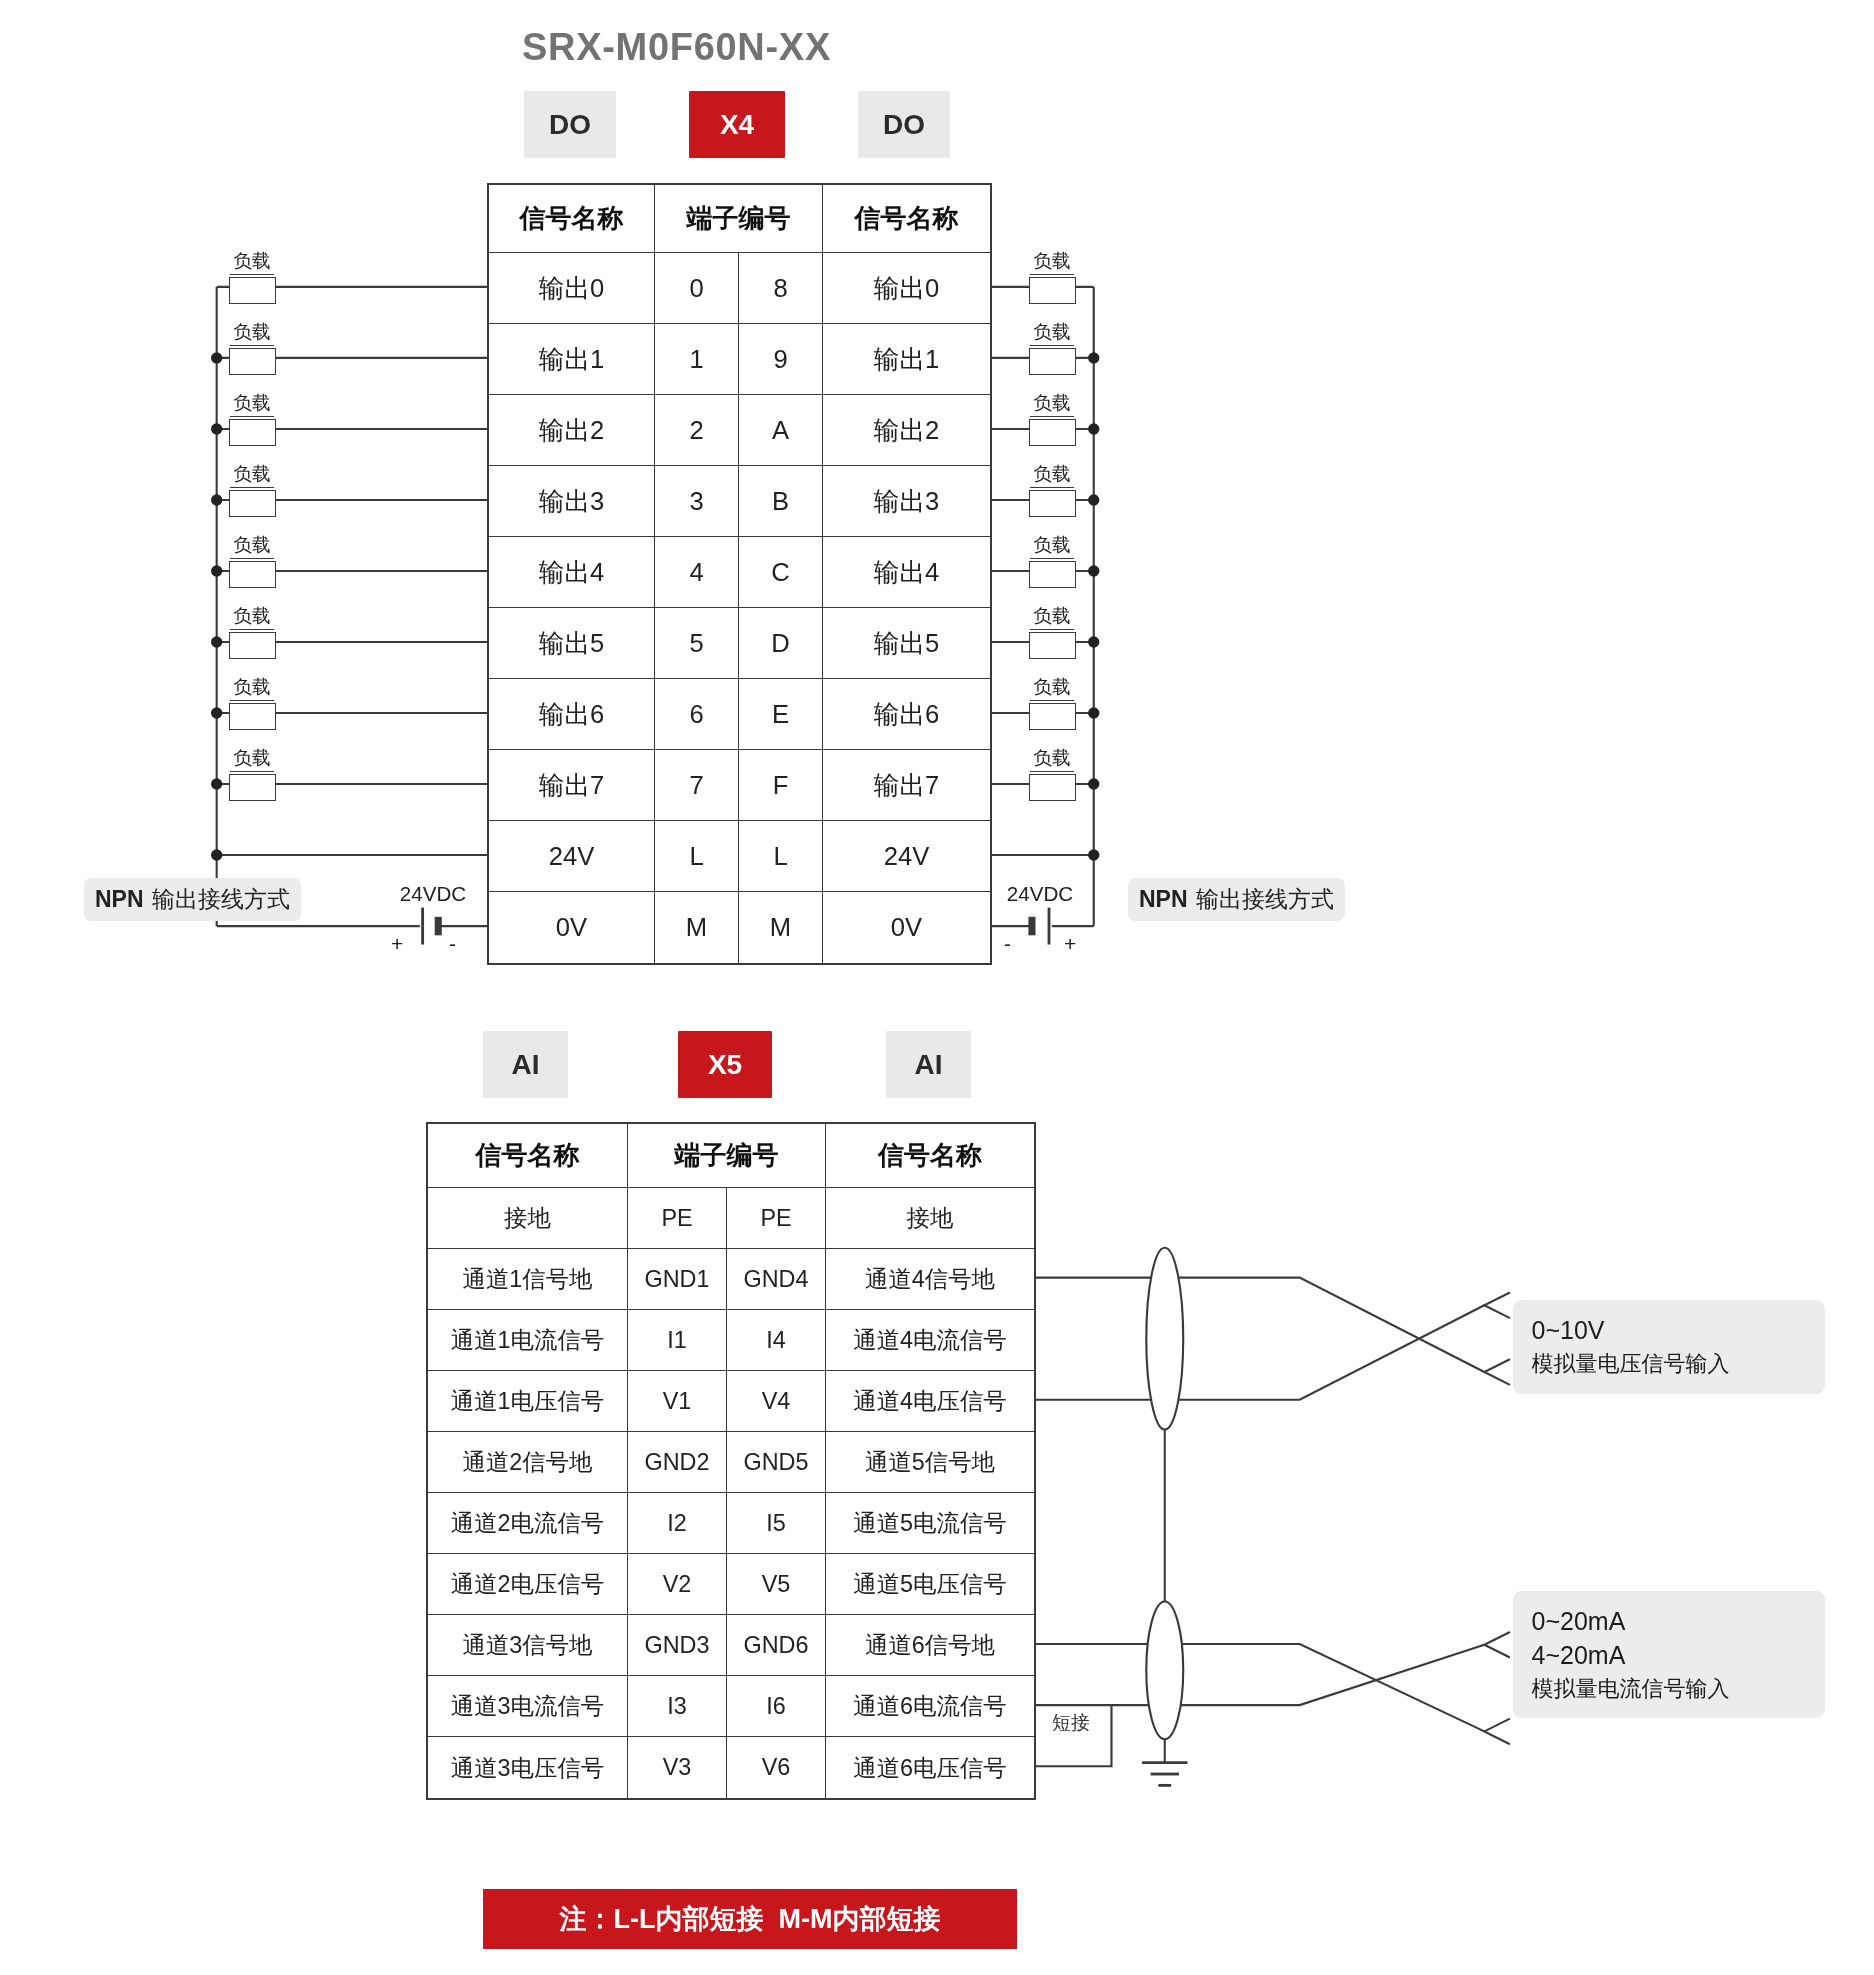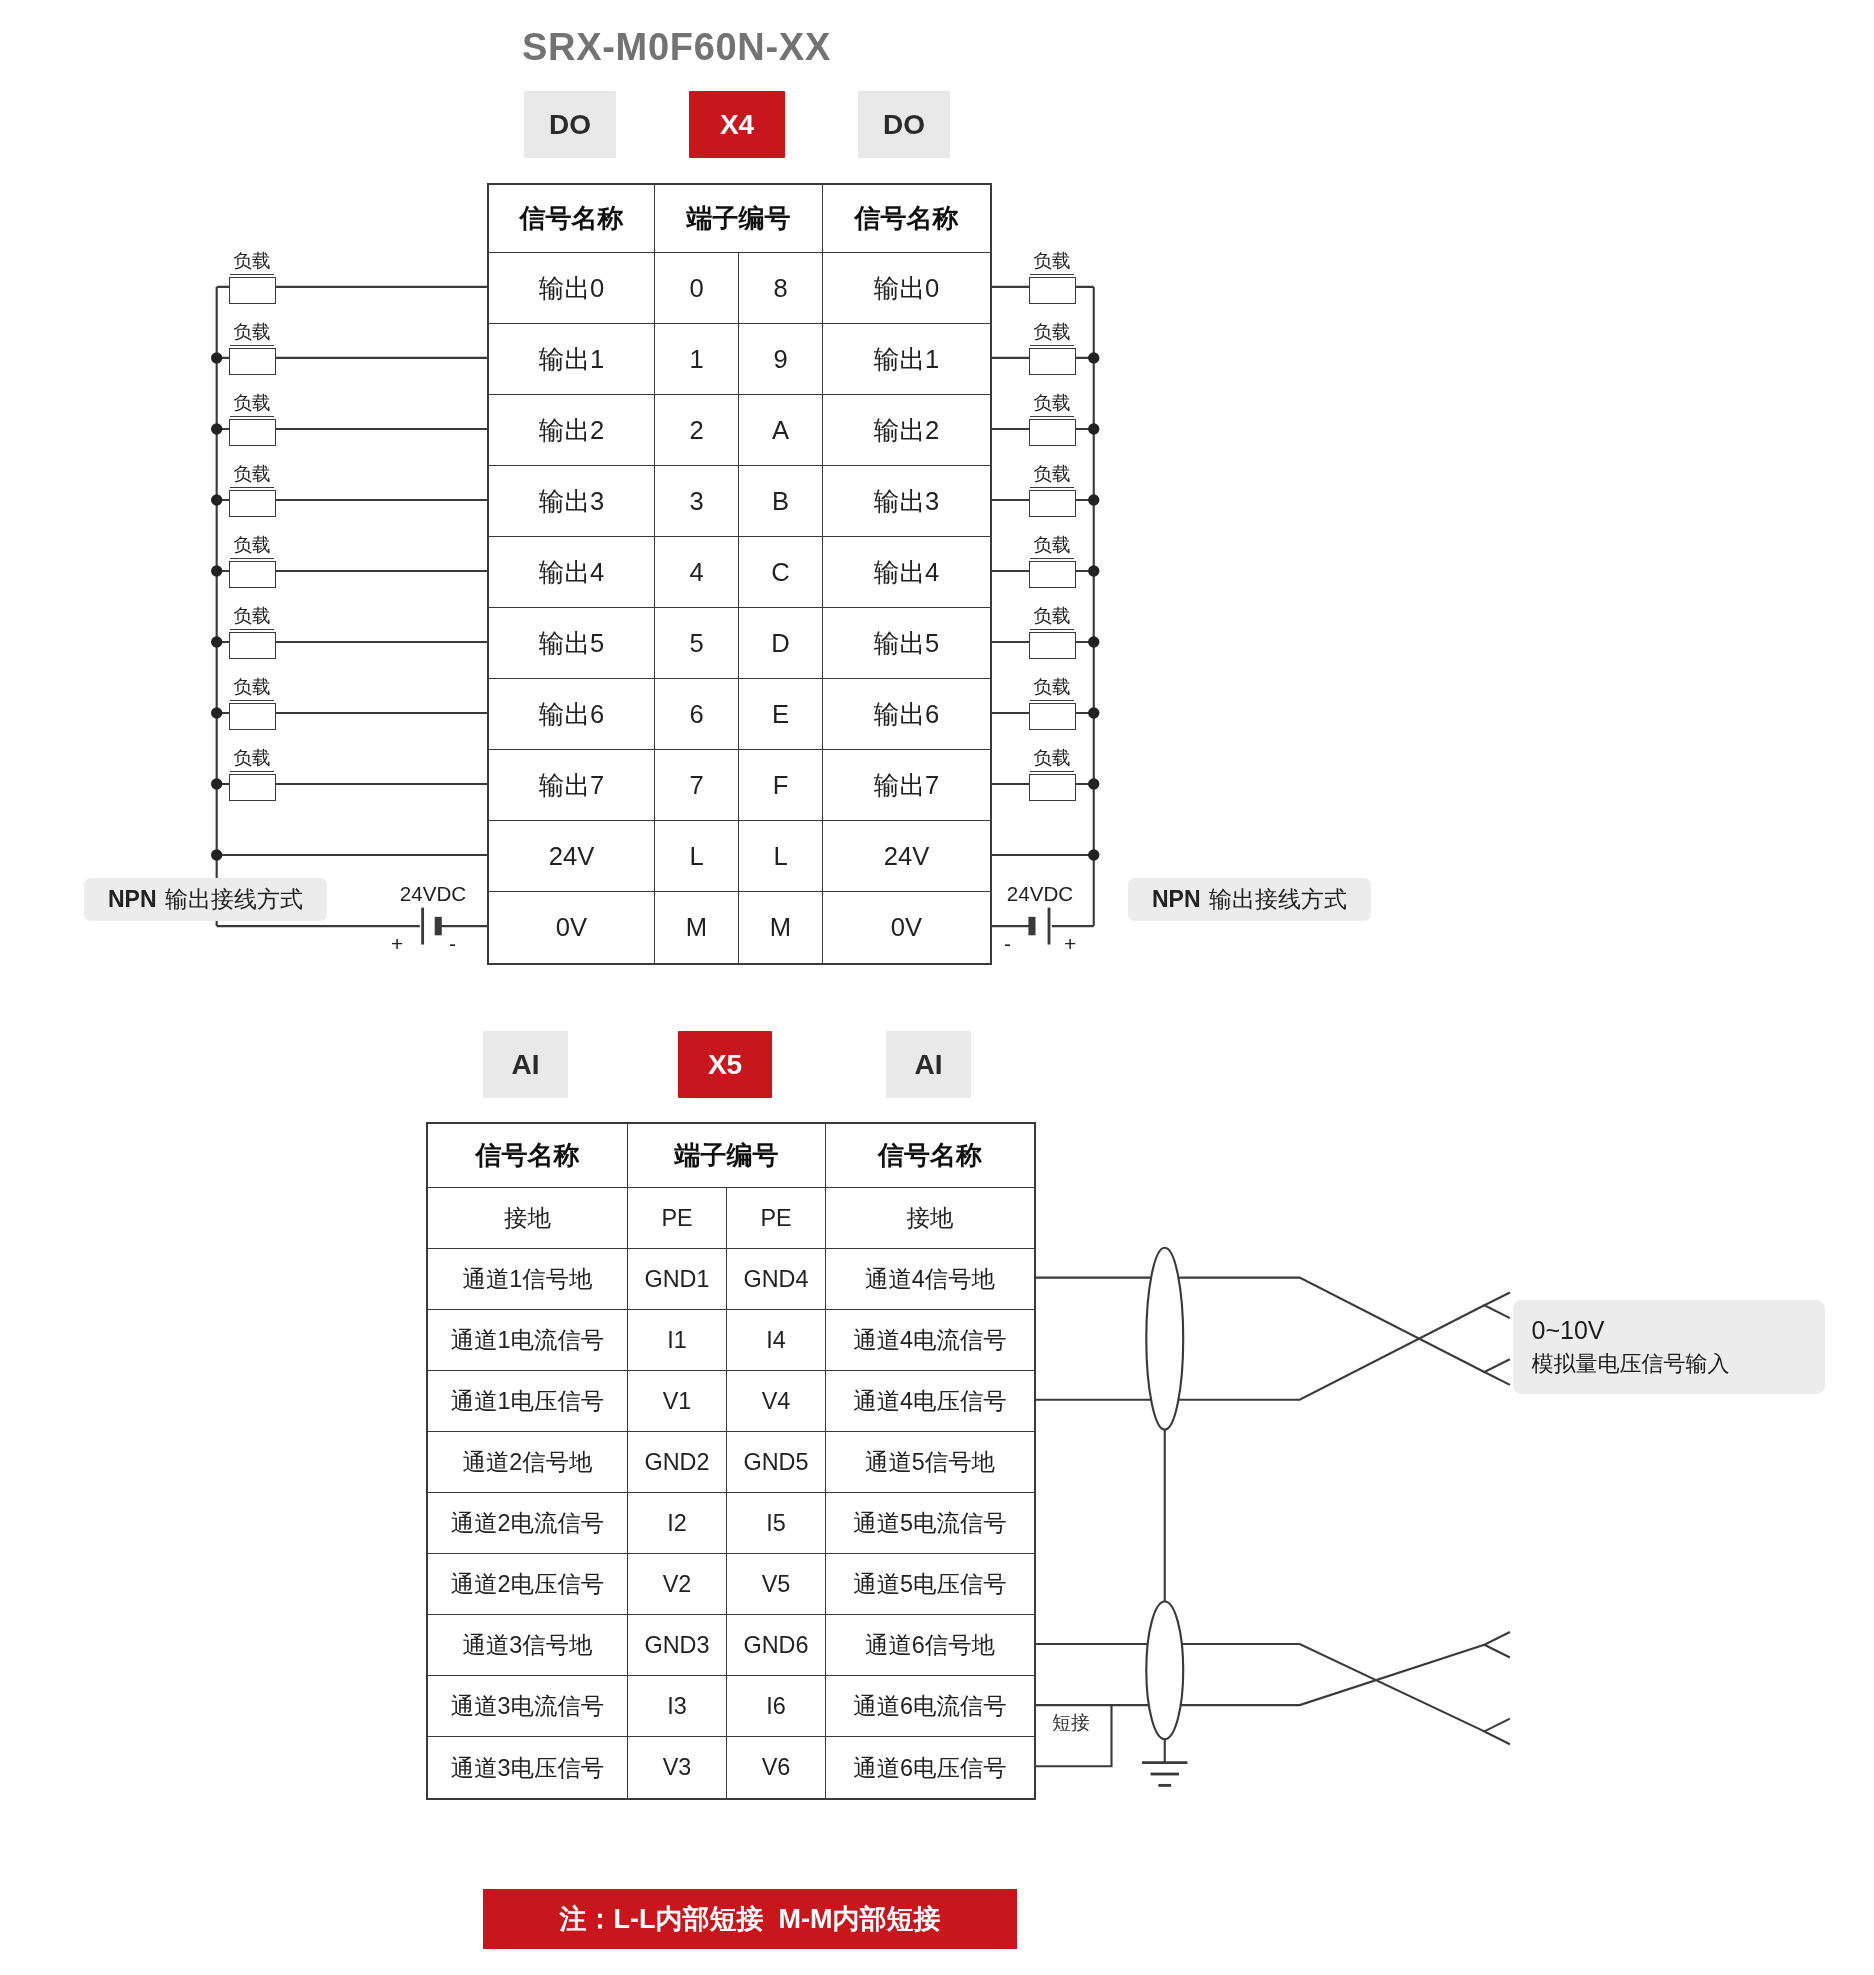--- a/index.html
+++ b/index.html
@@ -21,21 +21,21 @@
   #table-do .cell.td{font-size:25.6px}
   #table-ai .cell.td{font-size:23.4px}
   .cell.last-col{border-right:none}
   .cell.last-row{border-bottom:none}
   .load{position:absolute;width:64px;text-align:center}
   .load-text{display:inline-block;font-size:18.5px;color:#222;border-bottom:1.4px solid #3a3a3a;padding:0 3.6px 0.7px}
   .load-box{width:47px;height:27px;border:1.4px solid #3a3a3a;background:#fff;margin:2.1px auto 0}
   .psu{position:absolute;width:92px;text-align:center;font-size:20.6px;color:#222}
   .sign{position:absolute;font-size:21px;color:#222}
   .npn{position:absolute;height:43px;display:flex;align-items:center;background:#ececec;border-radius:7px;
-       padding:0 24px;font-size:23px;color:#222;white-space:nowrap}
+       padding:0 11px;font-size:23px;color:#222;white-space:nowrap}
   .npn b{font-weight:700;margin-right:8.5px}
   .shortlbl{position:absolute;font-size:19px;color:#333}
   .iobox{position:absolute;width:312px;background:#ececec;border-radius:8.5px;padding:14px 18.5px;color:#1c1c1c}
   .iobox .b{font-size:25px;font-weight:400;line-height:1.35}
   .iobox .r{font-size:22px;line-height:1.45}
   .note{position:absolute;left:483px;top:1889px;width:534px;height:60px;background:#c8161d;color:#fff;
         font-size:27px;font-weight:700;display:flex;align-items:center;justify-content:center;white-space:pre}
 </style>
 </head>
 <body>
@@ -231,20 +231,25 @@
       <div class="cell td last-row">V6</div>
       <div class="cell td last-col last-row">通道6电压信号</div>
     </div>
 
   <div class="shortlbl" style="left:1052px;top:1710px">短接</div>
 
   <div class="iobox" style="left:1513px;top:1300px">
     <div class="b">0~10V</div>
     <div class="r">模拟量电压信号输入</div>
   </div>
+  <div class="iobox" style="left:1513px;top:1591px">
+    <div class="b">0~20mA</div>
+    <div class="b">4~20mA</div>
+    <div class="r">模拟量电流信号输入</div>
+  </div>
 
   <div class="note">注：L-L内部短接  M-M内部短接</div>
 
 <div class="load" style="left: 220px; top: 248px;"><span class="load-text">负载</span><div class="load-box"></div></div>
     <div class="load" style="left: 1020px; top: 248px;"><span class="load-text">负载</span><div class="load-box"></div></div>
     <div class="load" style="left: 220px; top: 319px;"><span class="load-text">负载</span><div class="load-box"></div></div>
     <div class="load" style="left: 1020px; top: 319px;"><span class="load-text">负载</span><div class="load-box"></div></div>
     <div class="load" style="left: 220px; top: 390px;"><span class="load-text">负载</span><div class="load-box"></div></div>
     <div class="load" style="left: 1020px; top: 390px;"><span class="load-text">负载</span><div class="load-box"></div></div>
     <div class="load" style="left: 220px; top: 461px;"><span class="load-text">负载</span><div class="load-box"></div></div>

